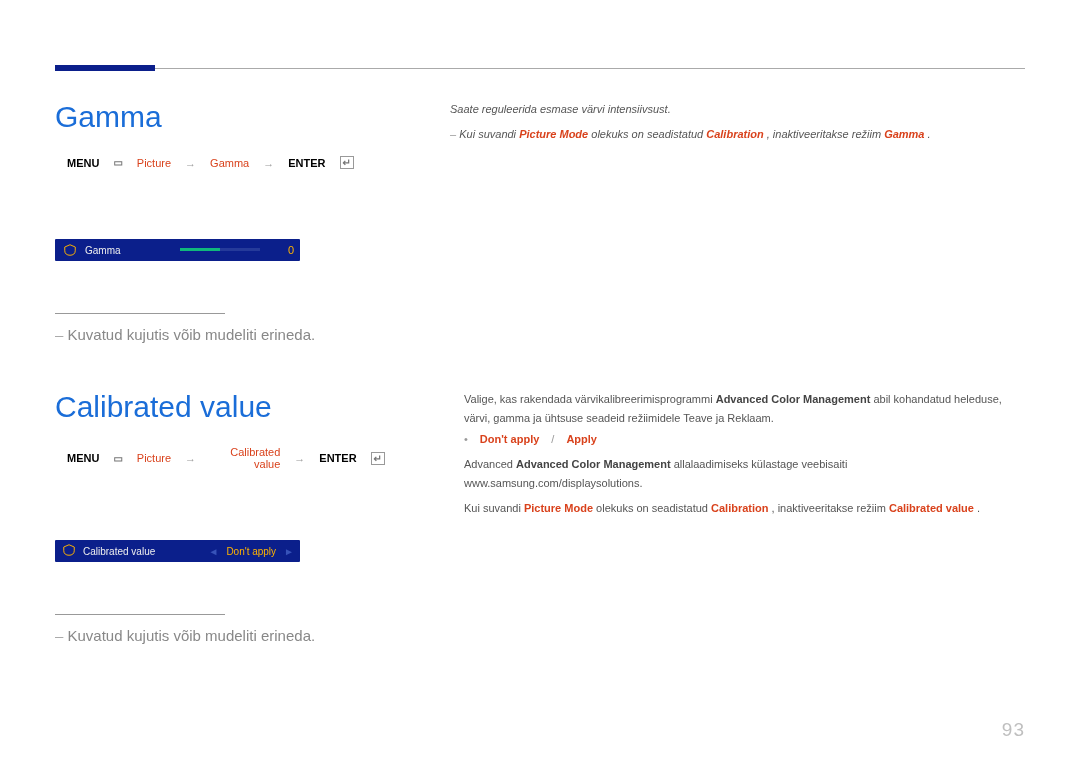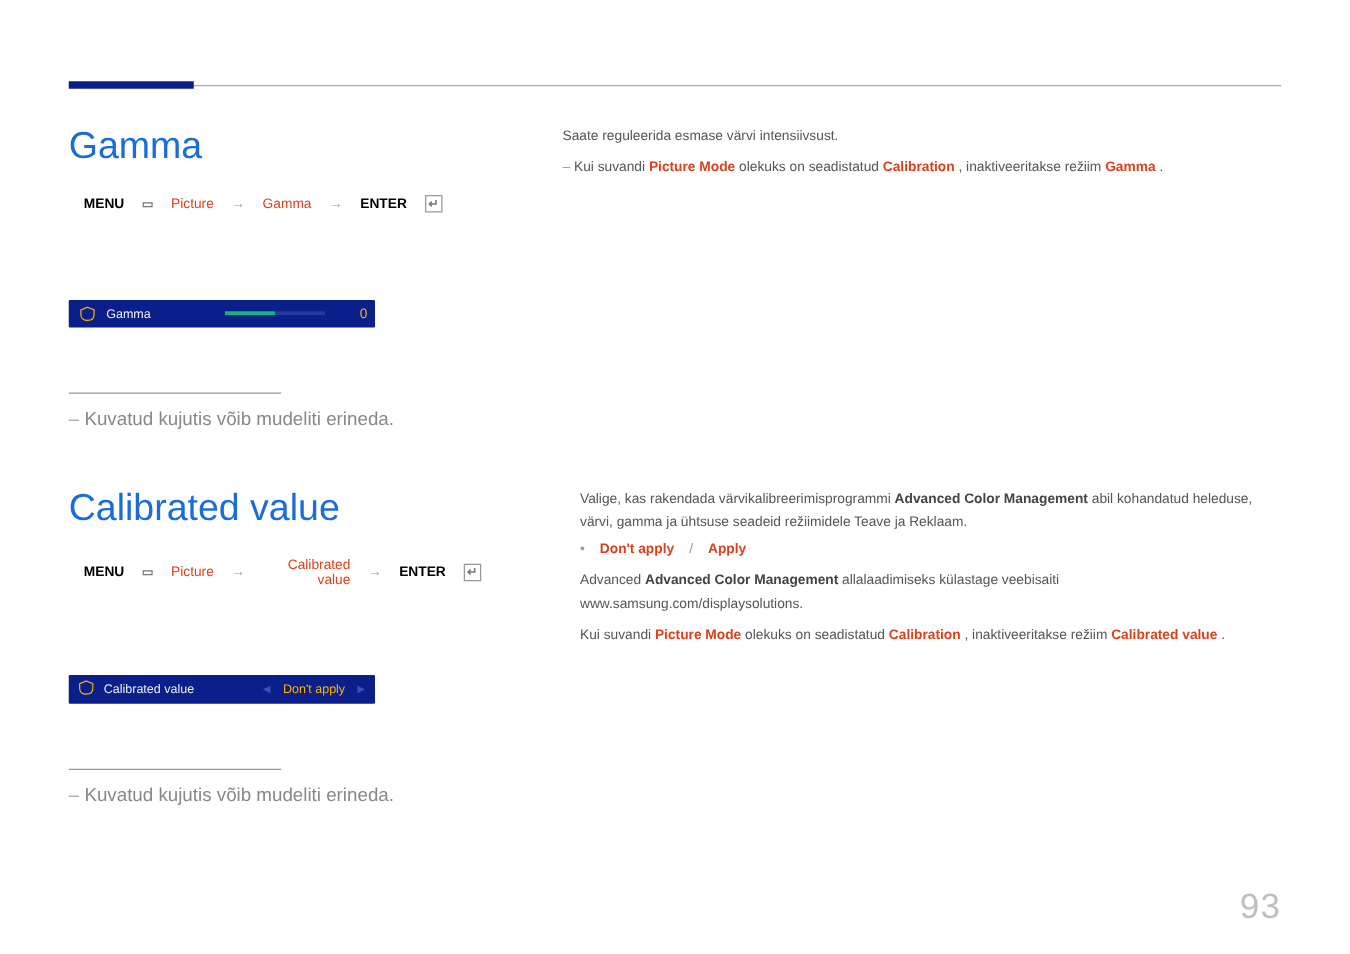--- a/index.html
+++ b/index.html
@@ -107,21 +107,21 @@
     color: #888;
   }
   .footnote::before { content: "– "; color: #aaa; }
 
   .right-col {
     position: absolute;
     left: 450px; right: 55px; top: 100px;
     font-size: 11px;
     color: #555;
   }
-  .right-col .desc { line-height: 1.7; margin-bottom: 6px; }
+  .right-col .desc { line-height: 1.7; margin-bottom: 6px; font-style: italic; }
   .right-col .note-dash::before { content: "– "; color: #999; }
   .orange { color: #d9421c; font-weight: bold; }
   .bold { font-weight: bold; color: #444; }
 
   .section2-left {
     position: absolute;
     left: 55px; top: 390px;
     width: 330px;
   }
   .right-col2 {
@@ -135,21 +135,21 @@
     margin: 6px 0 10px 0;
     display: flex; gap: 12px; align-items: center;
   }
   .options-line .bullet { font-size: 11px; color: #999; }
   .options-line .opt { color: #d9421c; font-weight: bold; }
   .options-line .sep { color: #999; }
 
   .page-number {
     position: absolute;
     bottom: 22px; right: 55px;
-    font-size: 28px;
+    font-size: 19px;
     color: #bfbfbf;
     font-weight: 300;
     letter-spacing: 1px;
   }
 </style>
 </head>
 <body>
 
 <div class="top-divider"></div>
 <div class="top-accent"></div>

